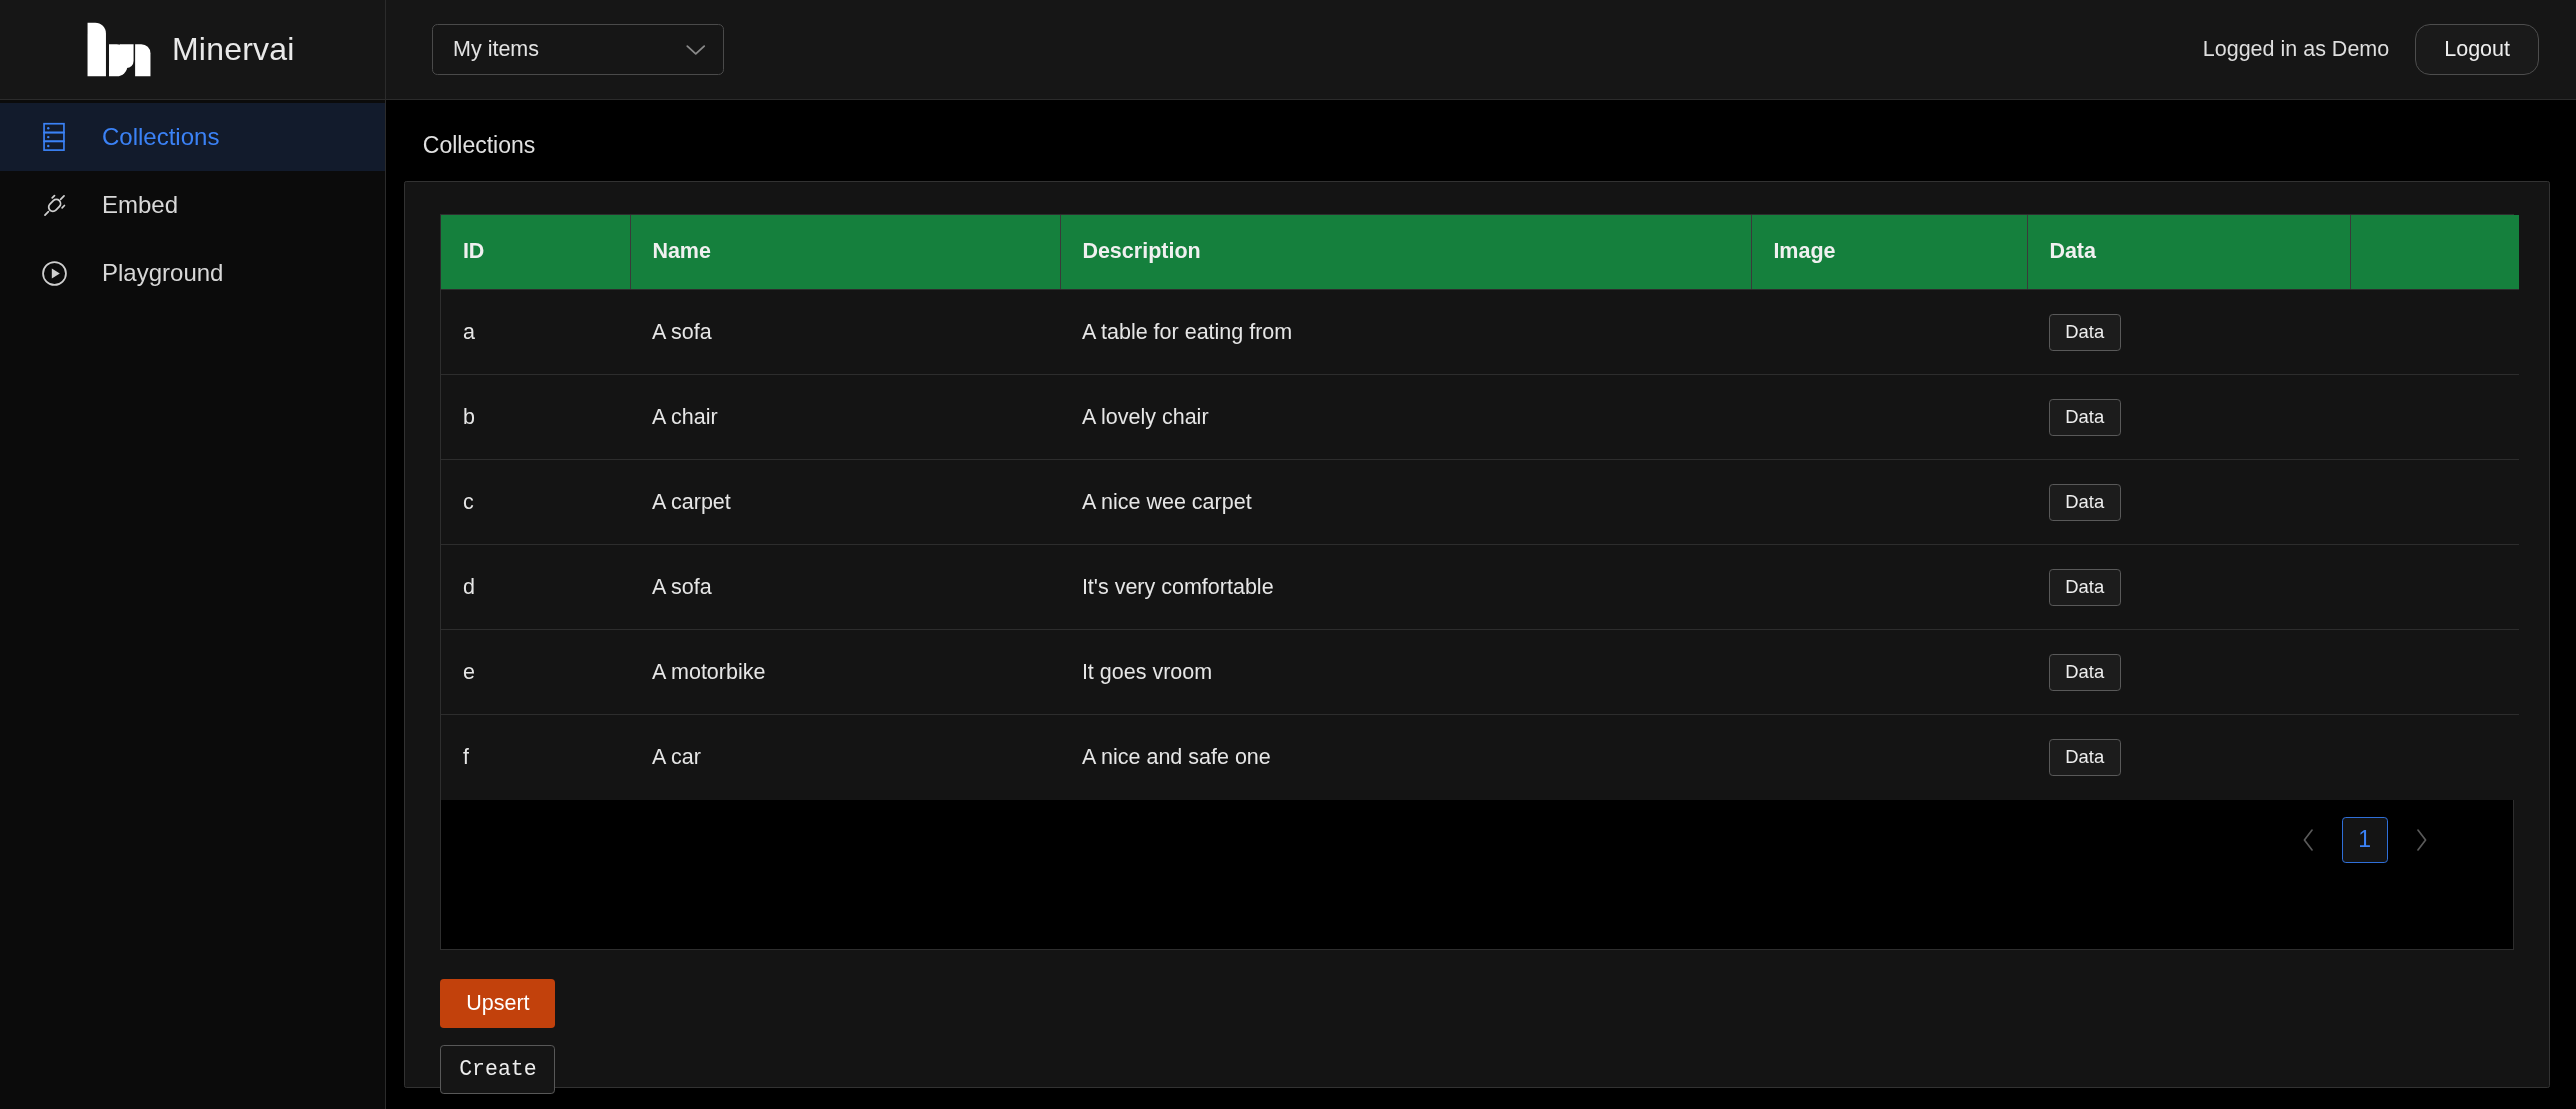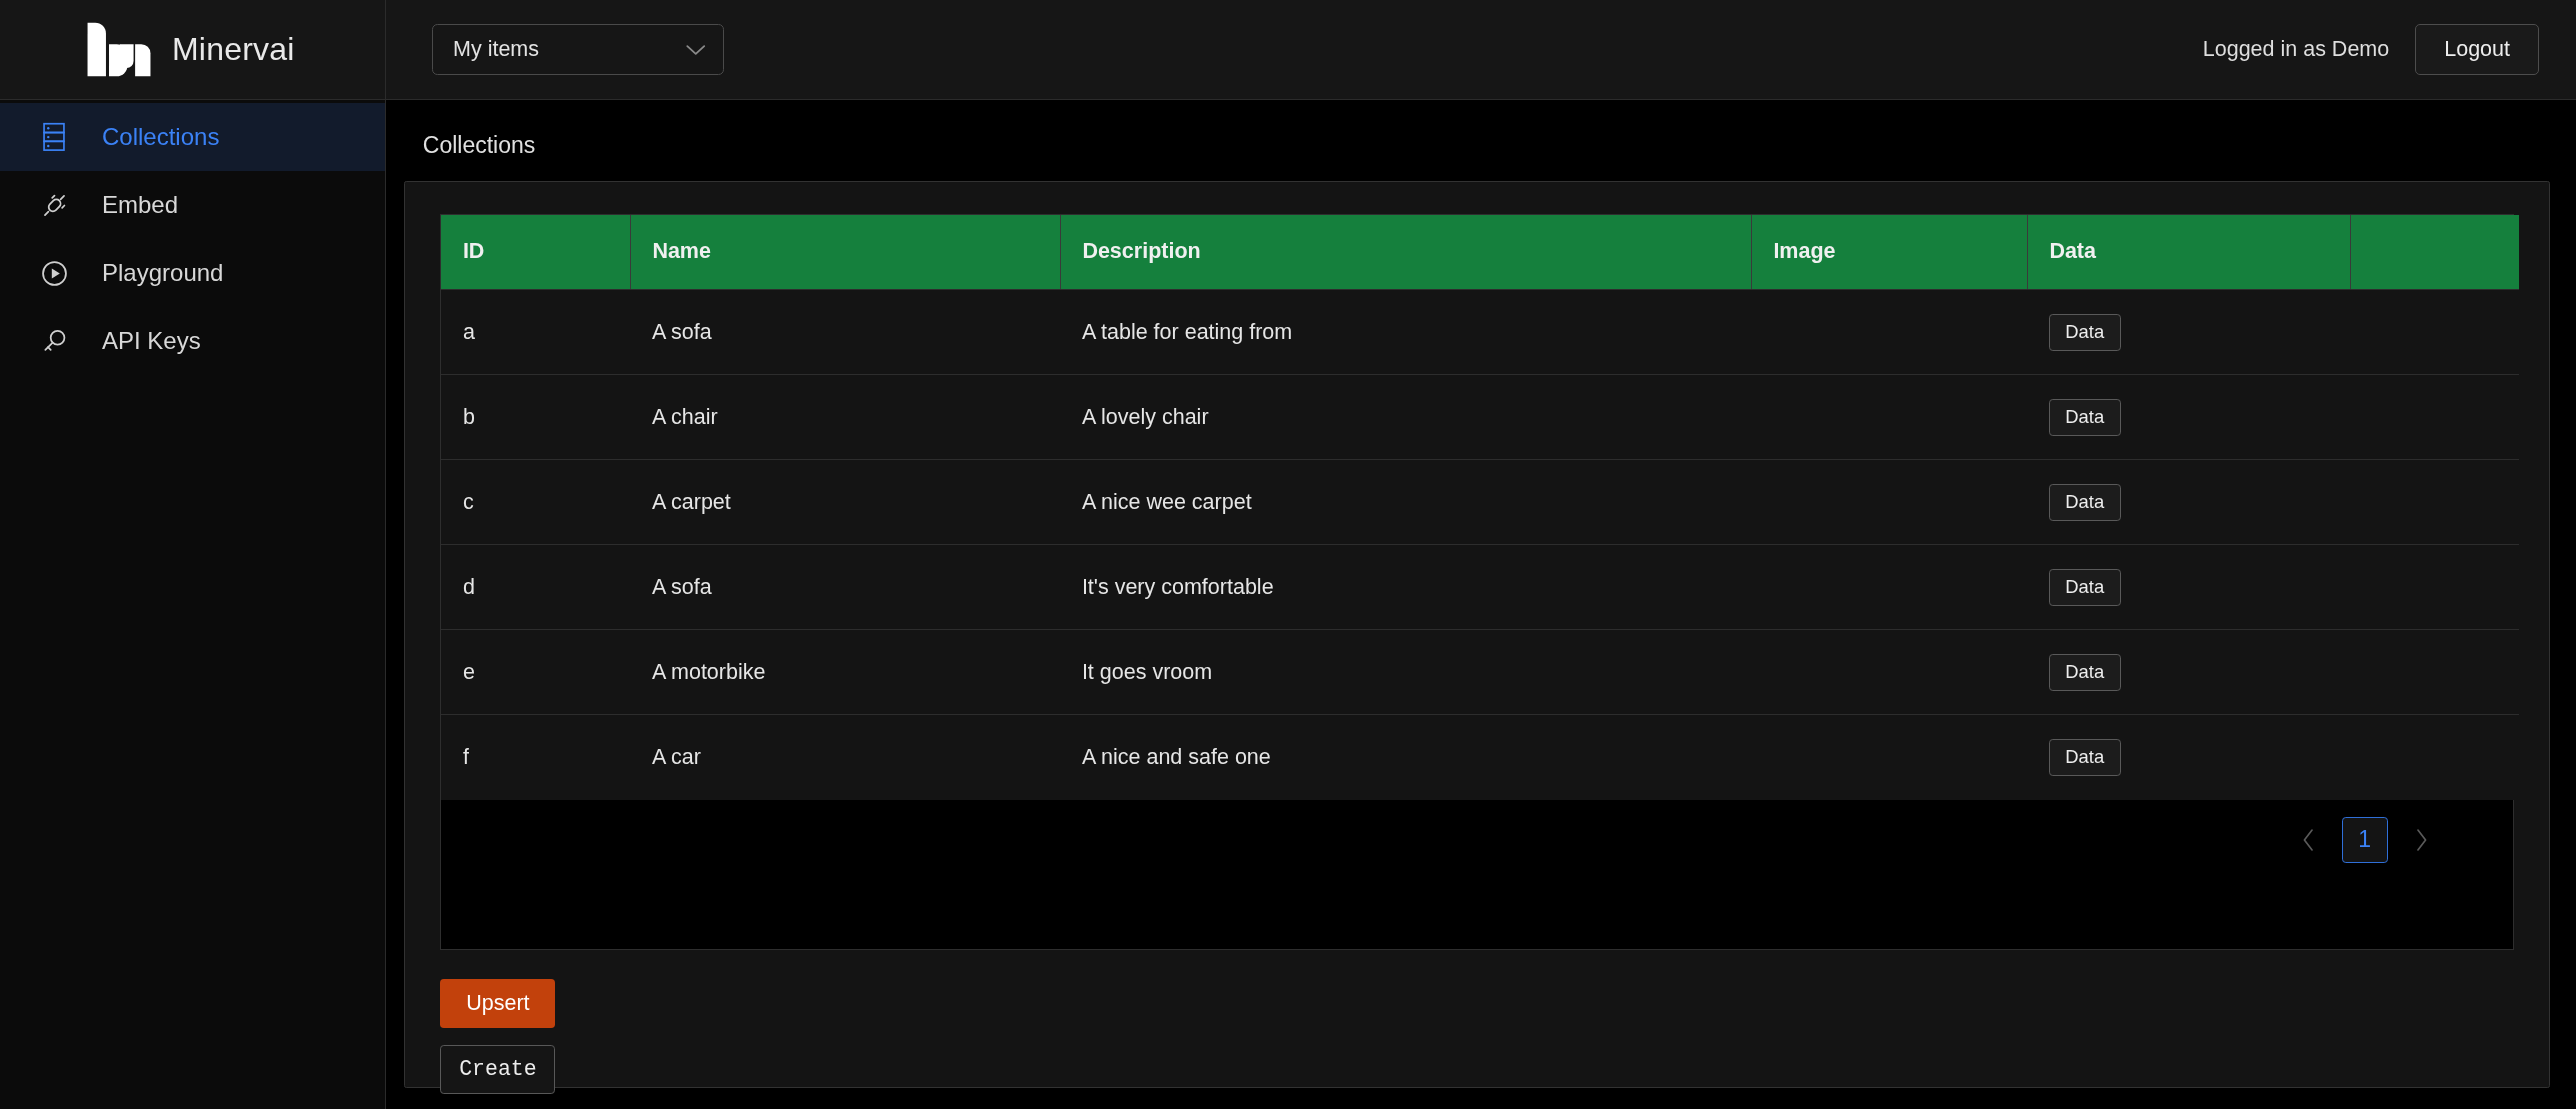--- a/index.html
+++ b/index.html
@@ -85,21 +85,21 @@
   .session-text {
     color: #dedede;
     font-size: 21.5px;
     white-space: nowrap;
   }
   .logout-btn {
     height: 51px;
     padding: 0 28px;
     background: #1a1a1a;
     border: 1.5px solid #4d4d4d;
-    border-radius: 5px;
+    border-radius: 15px;
     color: #ededed;
     font-size: 21.5px;
     font-family: "Liberation Sans", sans-serif;
     display: flex;
     align-items: center;
     justify-content: center;
     white-space: nowrap;
     cursor: pointer;
   }
 
@@ -378,32 +378,20 @@
       <div class="nav-item">
         <span class="nav-icon">
           <svg width="29" height="29" viewBox="0 0 38 38">
             <circle cx="19" cy="19" r="15" fill="none" stroke="#cfcfcf" stroke-width="2.3"></circle>
             <path d="M15.5 12.5 L26 19 L15.5 25.5 Z" fill="#cfcfcf"></path>
           </svg>
         </span>
         <span class="nav-label">Playground</span>
       </div>
 
-      <div class="nav-item">
-        <span class="nav-icon">
-          <svg width="29" height="29" viewBox="0 0 38 38">
-            <g stroke="#cfcfcf" stroke-width="2.3" fill="none" stroke-linecap="round">
-              <circle cx="23" cy="14" r="9"></circle>
-              <path d="M16.6 20.4 L7 30"></path>
-              <path d="M10.5 26.5 L14 30"></path>
-            </g>
-          </svg>
-        </span>
-        <span class="nav-label">API Keys</span>
-      </div>
 
     </nav>
 
     <main class="main">
 
       <div class="page-title">Collections</div>
 
       <section class="card">
 
         <div class="table-panel">

